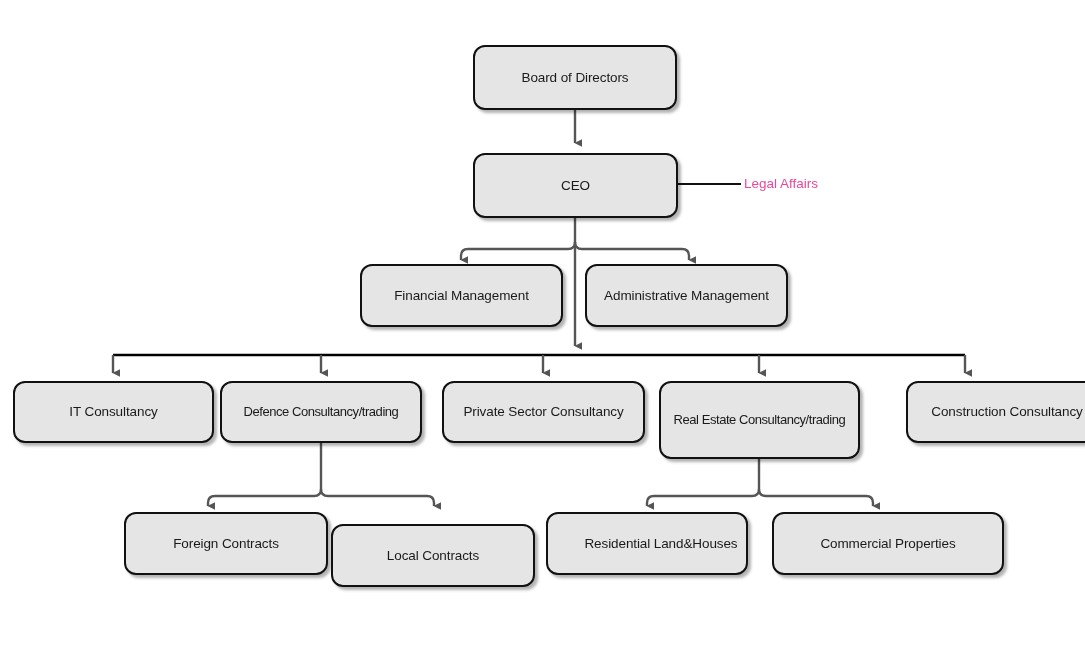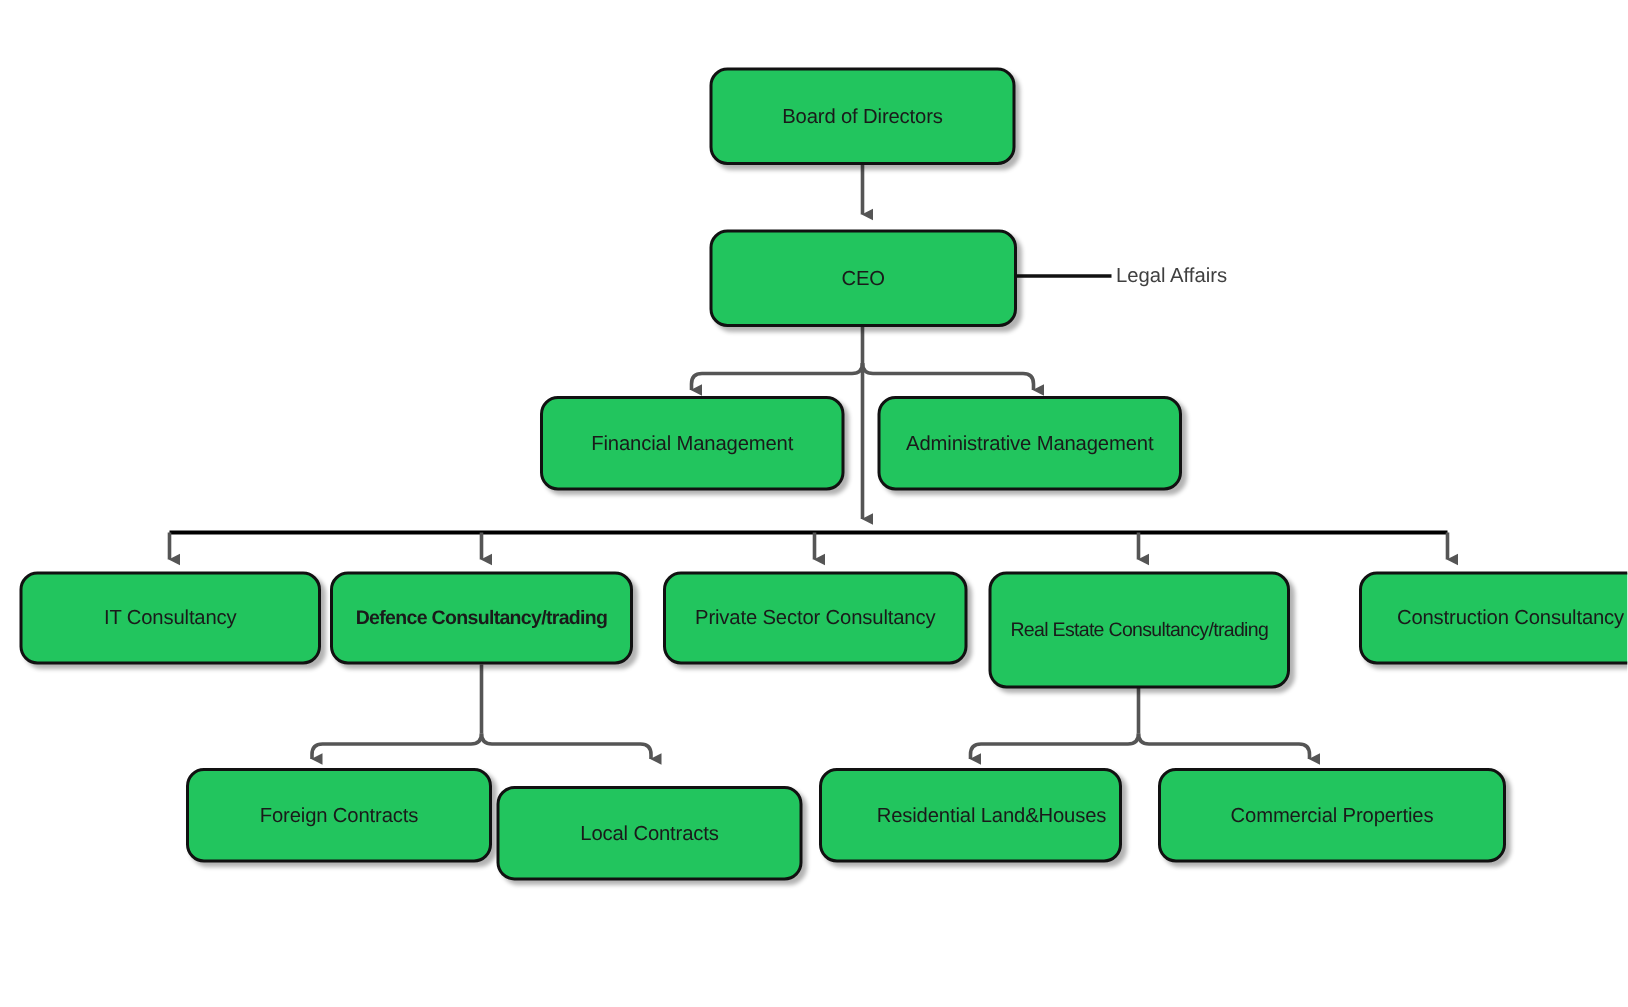--- a/index.html
+++ b/index.html
@@ -22,21 +22,21 @@
     position: absolute;
     left: 0;
     top: 0;
     width: 1085px;
     height: 671px;
     pointer-events: none;
   }
   .node {
     position: absolute;
     box-sizing: border-box;
-    background: #22c55e;
+    background: #e5e5e5;
     border: 2px solid #111111;
     border-radius: 12px;
     box-shadow: 3px 3px 3px rgba(0,0,0,0.30);
     display: flex;
     align-items: center;
     justify-content: center;
     text-align: center;
     z-index: 2;
   }
   .node span {
@@ -48,21 +48,21 @@
     letter-spacing: -0.1px;
   }
   .node.tight span {
     font-size: 13px;
     letter-spacing: -0.45px;
   }
   .staff-label {
     position: absolute;
     z-index: 2;
     font-size: 13.5px;
-    color: #404040;
+    color: #ec4899;
     white-space: nowrap;
   }
 </style>
 </head>
 <body>
 
 <div id="canvas">
 
   <svg id="wires" viewBox="0 0 1085 671" width="1085" height="671" xmlns="http://www.w3.org/2000/svg">
     <defs>
@@ -120,21 +120,21 @@
   </div>
 
   <div class="node" style="left:585px; top:264px; width:203px; height:63px;">
     <span>Administrative Management</span>
   </div>
 
   <div class="node" style="left:13px; top:381px; width:201px; height:62px;">
     <span>IT Consultancy</span>
   </div>
 
-  <div class="node tight" style="left:220px; top:381px; width:202px; height:62px;font-weight:bold;">
+  <div class="node tight" style="left:220px; top:381px; width:202px; height:62px;">
     <span>Defence Consultancy/trading</span>
   </div>
 
   <div class="node" style="left:442px; top:381px; width:203px; height:62px;">
     <span>Private Sector Consultancy</span>
   </div>
 
   <div class="node tight" style="left:659px; top:381px; width:201px; height:78px;">
     <span>Real Estate Consultancy/trading</span>
   </div>

